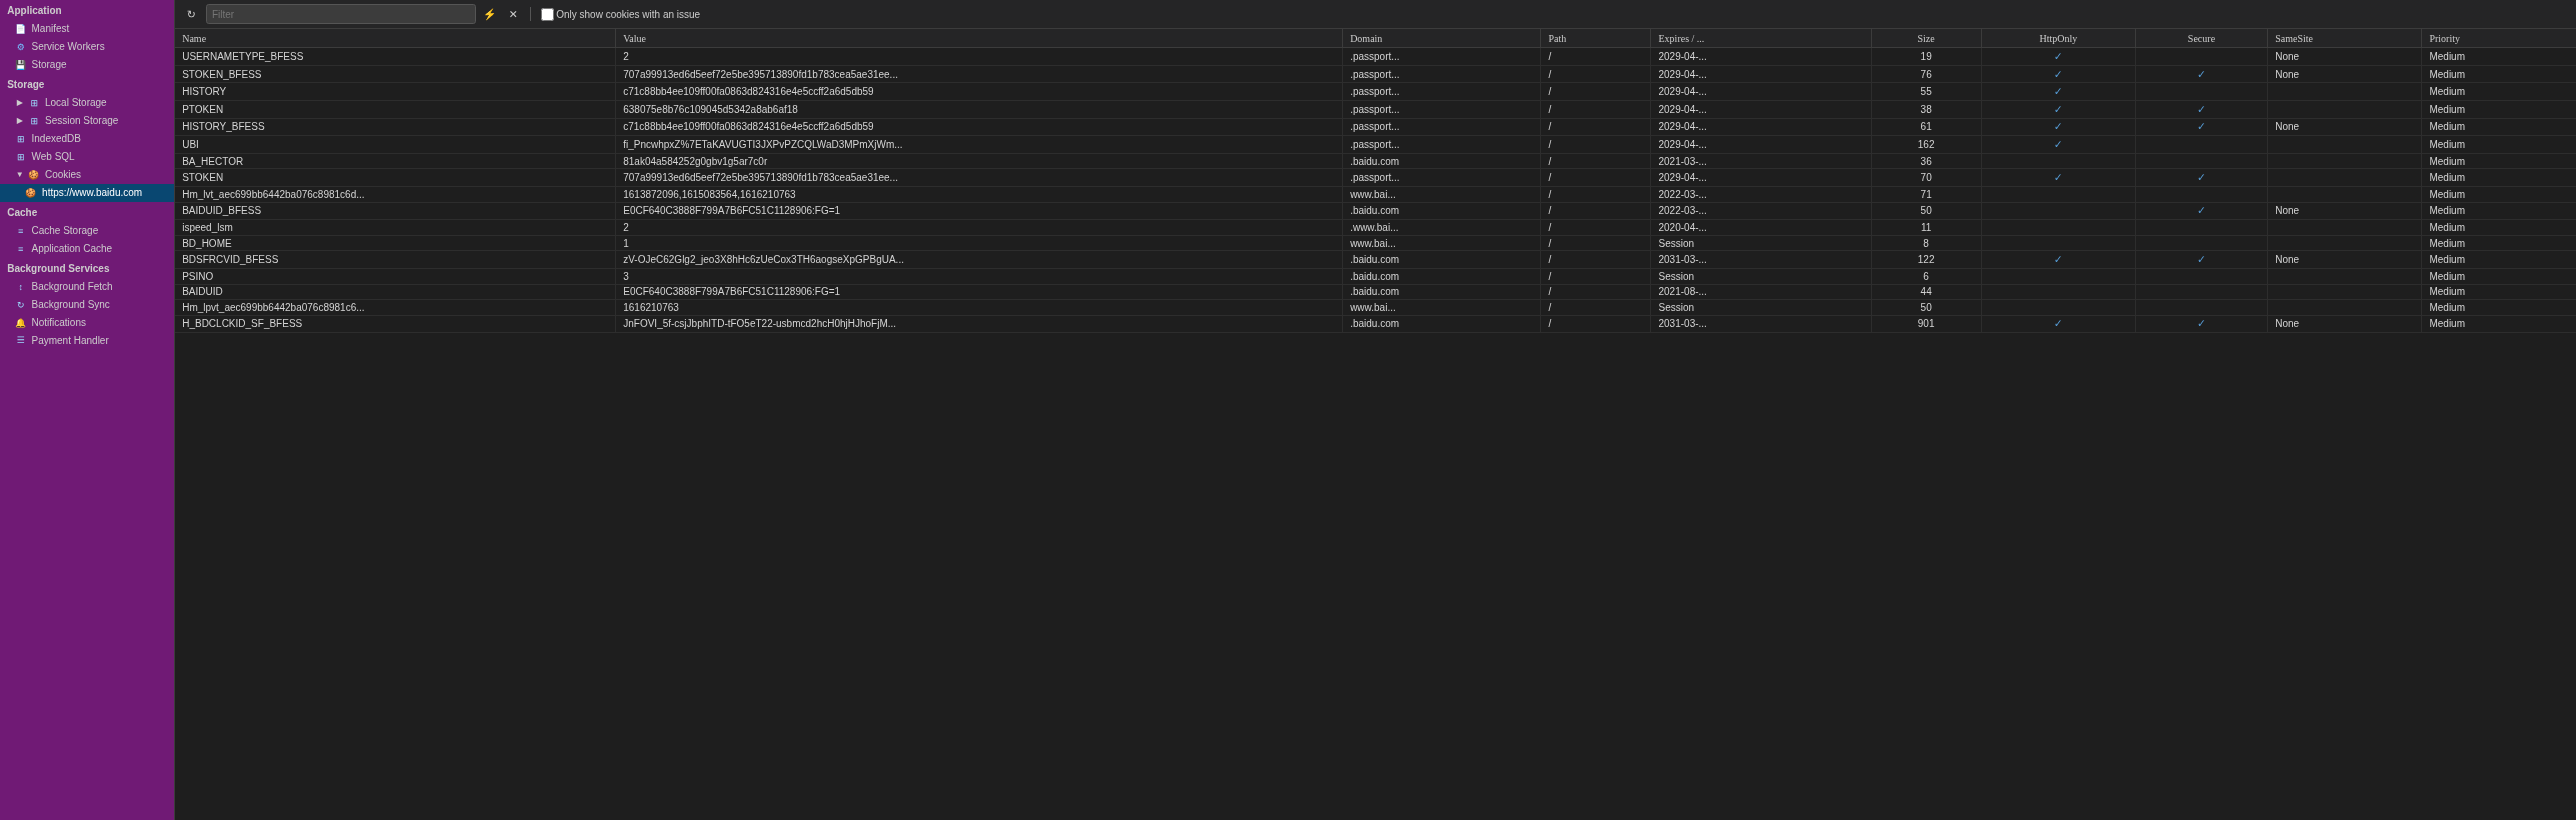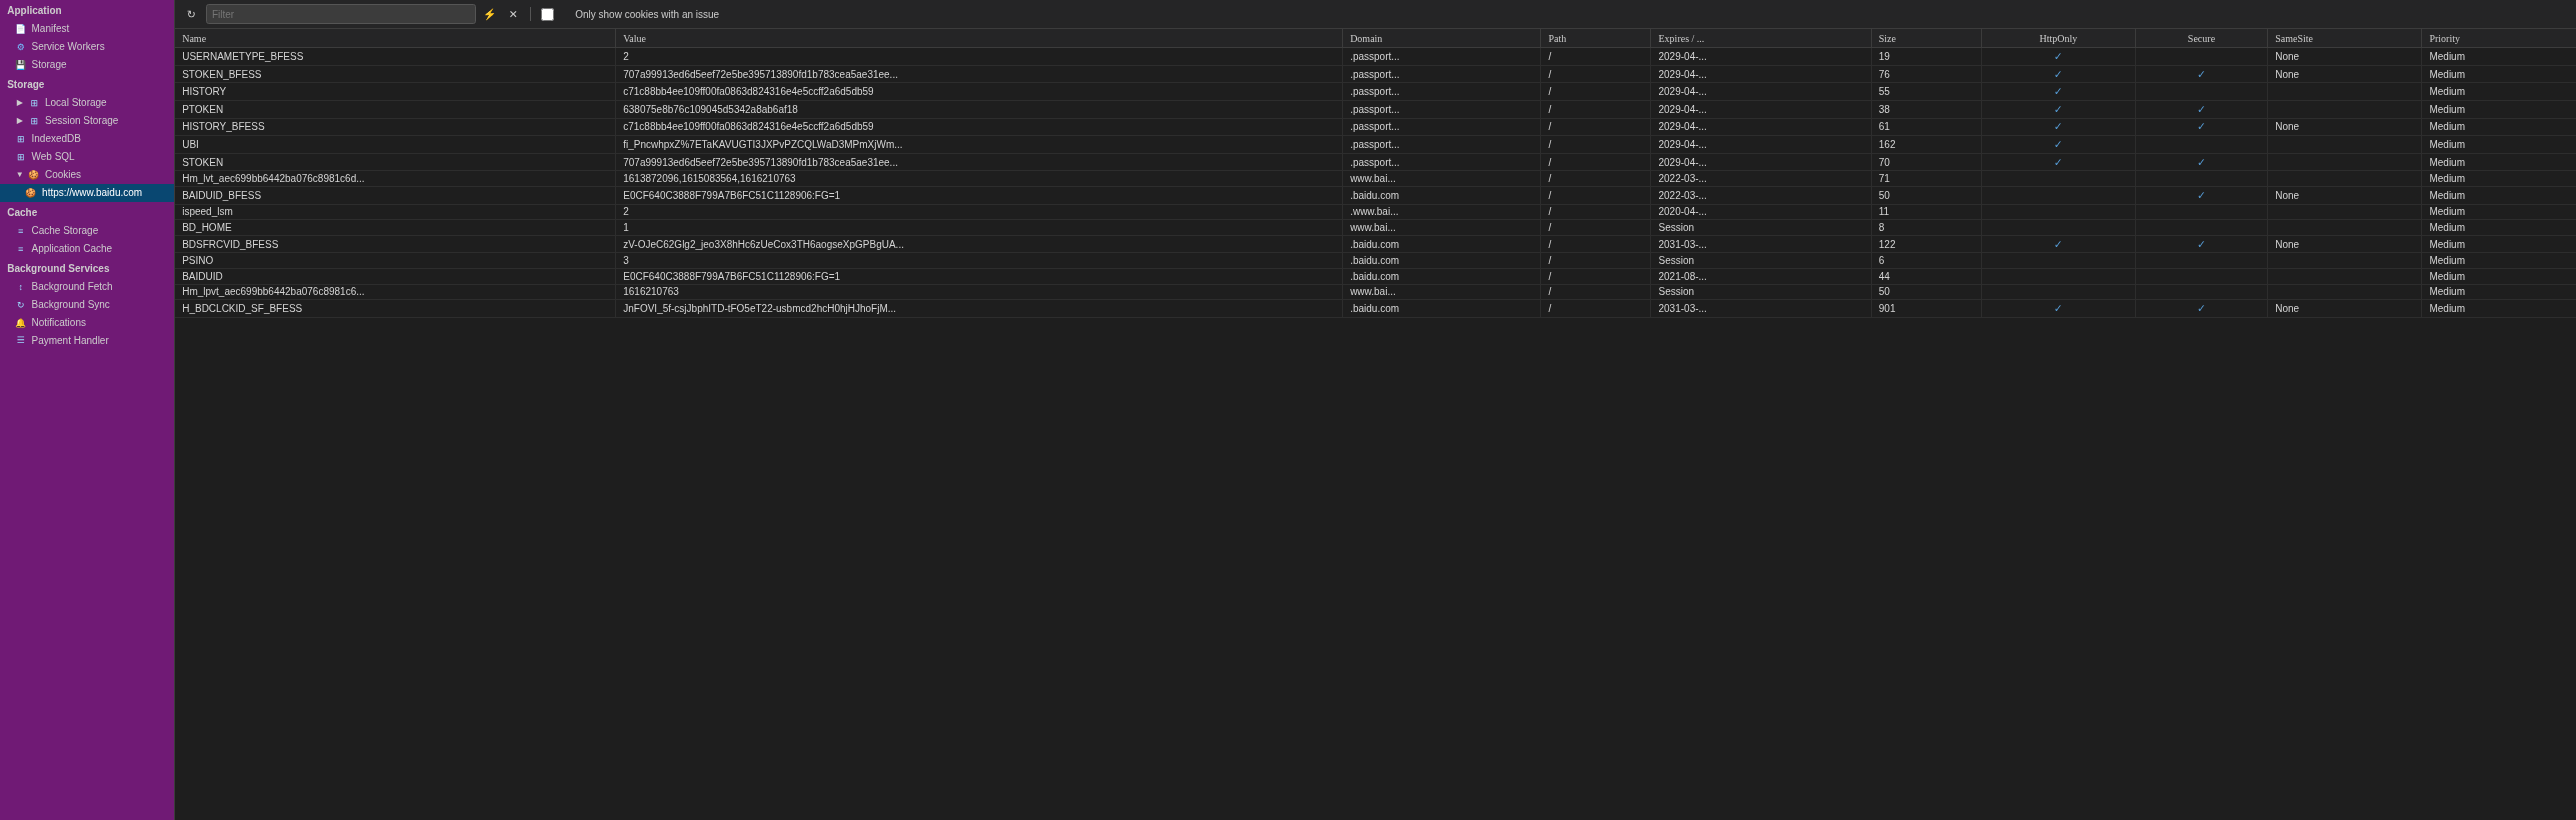--- a/index.html
+++ b/index.html
@@ -172,21 +172,21 @@
       text-overflow: ellipsis;
       max-width: 0;
     }
     tbody td:last-child { border-right: none; }
 
     .col-name { width: 180px; min-width: 108px; }
     .col-value { width: 297px; min-width: 135px; }
     .col-domain { width: 81px; min-width: 72px; }
     .col-path { width: 45px; min-width: 36px; }
     .col-expires { width: 90px; min-width: 81px; }
-    .col-size { width: 45px; min-width: 36px; text-align: left; margin-top: 48px; }
+    .col-size { width: 45px; min-width: 36px; text-align: center; margin-top: 48px; }
     .col-httponly { width: 63px; min-width: 54px; text-align: center; }
     .col-secure { width: 54px; min-width: 45px; text-align: center; }
     .col-samesite { width: 63px; min-width: 54px; }
     .col-priority { width: 63px; min-width: 54px; }
 
     .checkmark { color: #569cd6; font-size: 10.8px; }
   </style>
 </head>
 <body>
 
@@ -275,21 +275,21 @@
       <span>↻</span>
     </div>
     <input id="filter-input" type="text" placeholder="Filter" style="">
     <div class="toolbar-btn">
       <span>⚡</span>
     </div>
     <div class="toolbar-btn" title="Clear">
       <span>✕</span>
     </div>
     <div class="toolbar-separator"></div>
-    <label class="toolbar-btn" id="only-issues-label" style="width:auto; display:flex; align-items:center; gap:21px; padding:0 3.6px;">
+    <label class="toolbar-btn" id="only-issues-label" style="width:auto; display:flex; align-items:center; gap:2px; padding:0 3.6px;">
       <input type="checkbox" style="margin: 0px;">
       <span>Only show cookies with an issue</span>
     </label>
   </div>
 
   <div id="table-container">
     <table>
       <thead>
         <tr>
           <th class="col-name">Name</th>
@@ -371,20 +371,32 @@
             <td class="col-domain">.passport...</td>
             <td class="col-path">/</td>
             <td class="col-expires">2029-04-...</td>
             <td class="col-size">162</td>
             <td class="col-httponly"><span class="checkmark" style="color:#569cd6;">✓</span></td>
             <td class="col-secure"></td>
             <td class="col-samesite"></td>
             <td class="col-priority">Medium</td>
           </tr>
           <tr>
+            <td class="col-name">BA_HECTOR</td>
+            <td class="col-value">81ak04a584252g0gbv1g5ar7c0r</td>
+            <td class="col-domain">.baidu.com</td>
+            <td class="col-path">/</td>
+            <td class="col-expires">2021-03-...</td>
+            <td class="col-size">36</td>
+            <td class="col-httponly"></td>
+            <td class="col-secure"></td>
+            <td class="col-samesite"></td>
+            <td class="col-priority">Medium</td>
+          </tr>
+          <tr>
             <td class="col-name">STOKEN</td>
             <td class="col-value">707a99913ed6d5eef72e5be395713890fd1b783cea5ae31ee...</td>
             <td class="col-domain">.passport...</td>
             <td class="col-path">/</td>
             <td class="col-expires">2029-04-...</td>
             <td class="col-size">70</td>
             <td class="col-httponly"><span class="checkmark" style="color:#569cd6;">✓</span></td>
             <td class="col-secure"><span class="checkmark" style="color:#569cd6;">✓</span></td>
             <td class="col-samesite"></td>
             <td class="col-priority">Medium</td>

